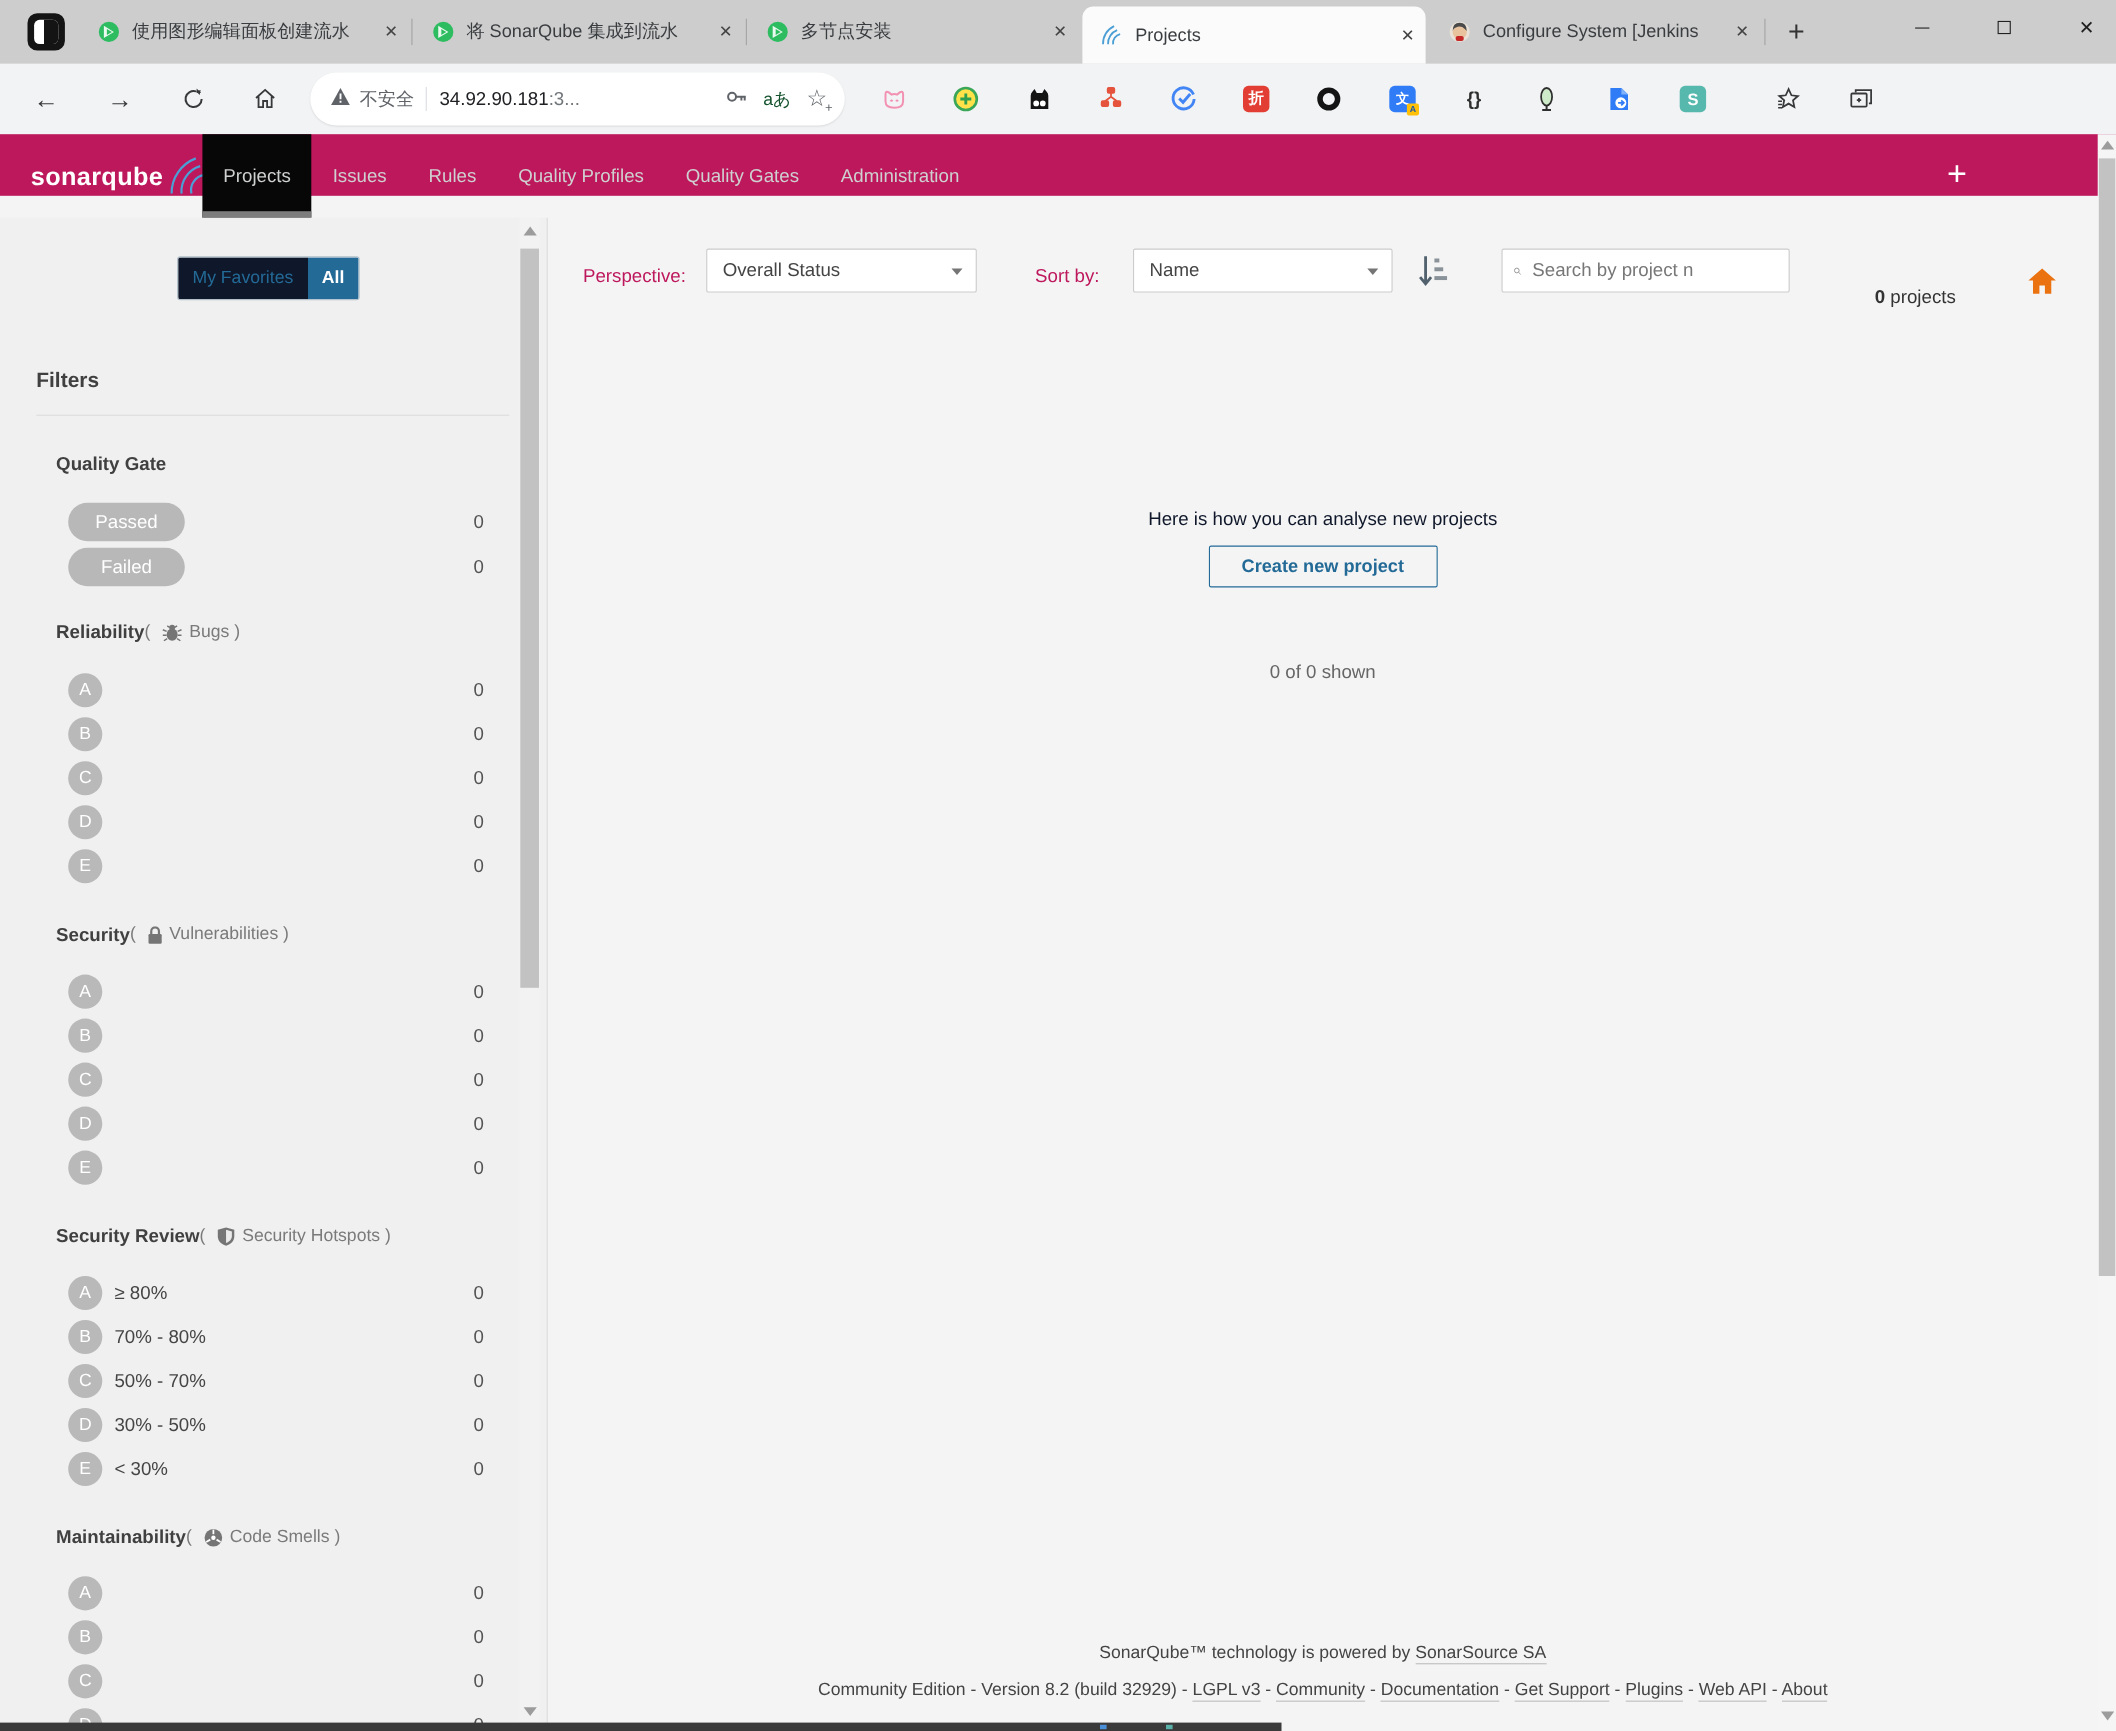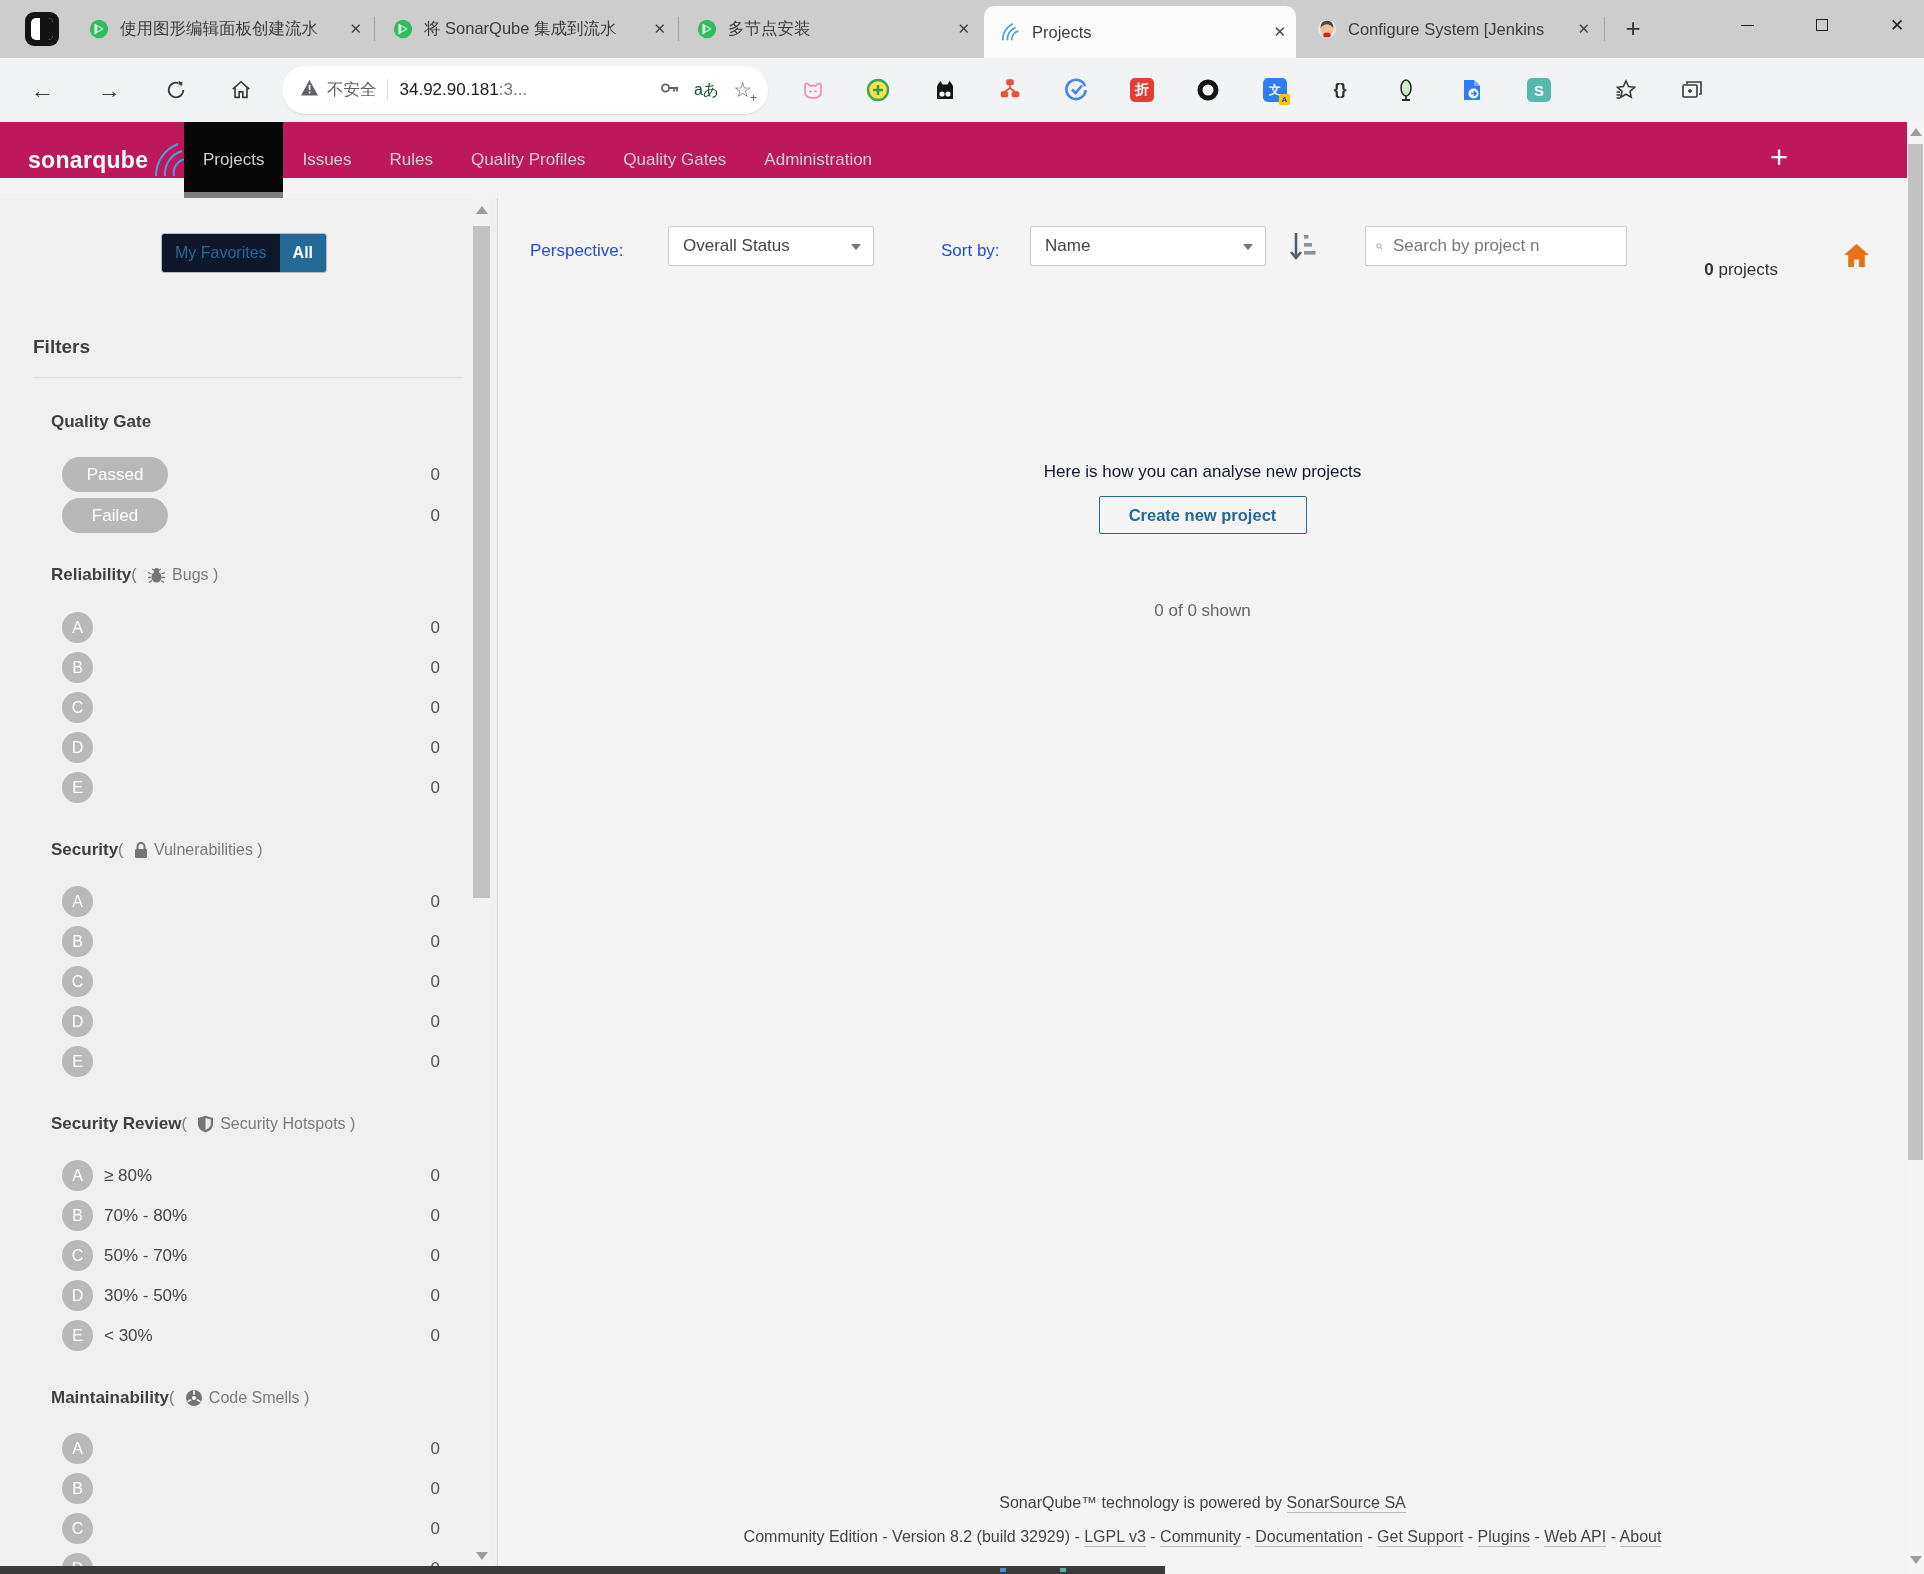--- a/index.html
+++ b/index.html
@@ -91,21 +91,21 @@
   .row-count{margin-left:auto;font-size:17px;color:#545454;}
 
   
   .sb-v{position:absolute;background:#f2f2f2;}
   .sb-arrow{position:absolute;left:0;width:100%;height:20px;display:flex;align-items:center;justify-content:center;}
   .tri-up{width:0;height:0;border-left:6px solid transparent;border-right:6px solid transparent;border-bottom:8px solid #9c9c9c;}
   .tri-down{width:0;height:0;border-left:6px solid transparent;border-right:6px solid transparent;border-top:8px solid #9c9c9c;}
   .sb-thumb{position:absolute;left:1px;right:1px;background:#c2c2c2;}
 
   
-  .mtb-label{position:absolute;top:43px;font-size:17px;color:#1d4ed8;}
+  .mtb-label{position:absolute;top:43px;font-size:17px;color:#be185d;}
   .select{position:absolute;top:28px;height:40px;background:#fff;border:1px solid #cbcbcb;border-radius:2px;
           display:flex;align-items:center;padding:0 30px 0 14px;}
   .select .val{font-size:17px;color:#444;}
   .select .chev{position:absolute;right:12px;top:17px;width:0;height:0;border-left:5.5px solid transparent;border-right:5.5px solid transparent;border-top:6.5px solid #757575;}
   .proj-search{position:absolute;left:867px;top:28px;width:262px;height:40px;background:#fff;border:1px solid #cbcbcb;border-radius:2px;
                display:flex;align-items:center;padding:0 10px;}
   .proj-search input{border:none;outline:none;flex:1;font-size:17px;color:#333;margin-left:8px;background:transparent;font-family:inherit;}
   .proj-search input::placeholder{color:#777;}
   .proj-count{position:absolute;left:1120px;top:43px;width:160px;text-align:right;font-size:17px;color:#333;white-space:pre;margin-top:19px;}
   .proj-count b{font-weight:bold;}
@@ -535,21 +535,21 @@
     <div class="sb-thumb" style="top:28px;height:672px"></div>
     <div class="sb-arrow" style="top:1348px">
         <span class="tri-down"></span>
       </div>
   </div>
 
   <div id="vdivider"></div>
 
   <div id="main">
     <span class="mtb-label" style="left:32px">Perspective:</span>
-    <div class="select" style="left:170px;width:206px">
+    <div class="select" style="left:144px;width:246px">
       <span class="val">Overall Status</span>
       <span class="chev"></span>
     </div>
 
     <span class="mtb-label" style="left:443px">Sort by:</span>
     <div class="select" style="left:532px;width:236px">
       <span class="val">Name</span>
       <span class="chev"></span>
     </div>
 

